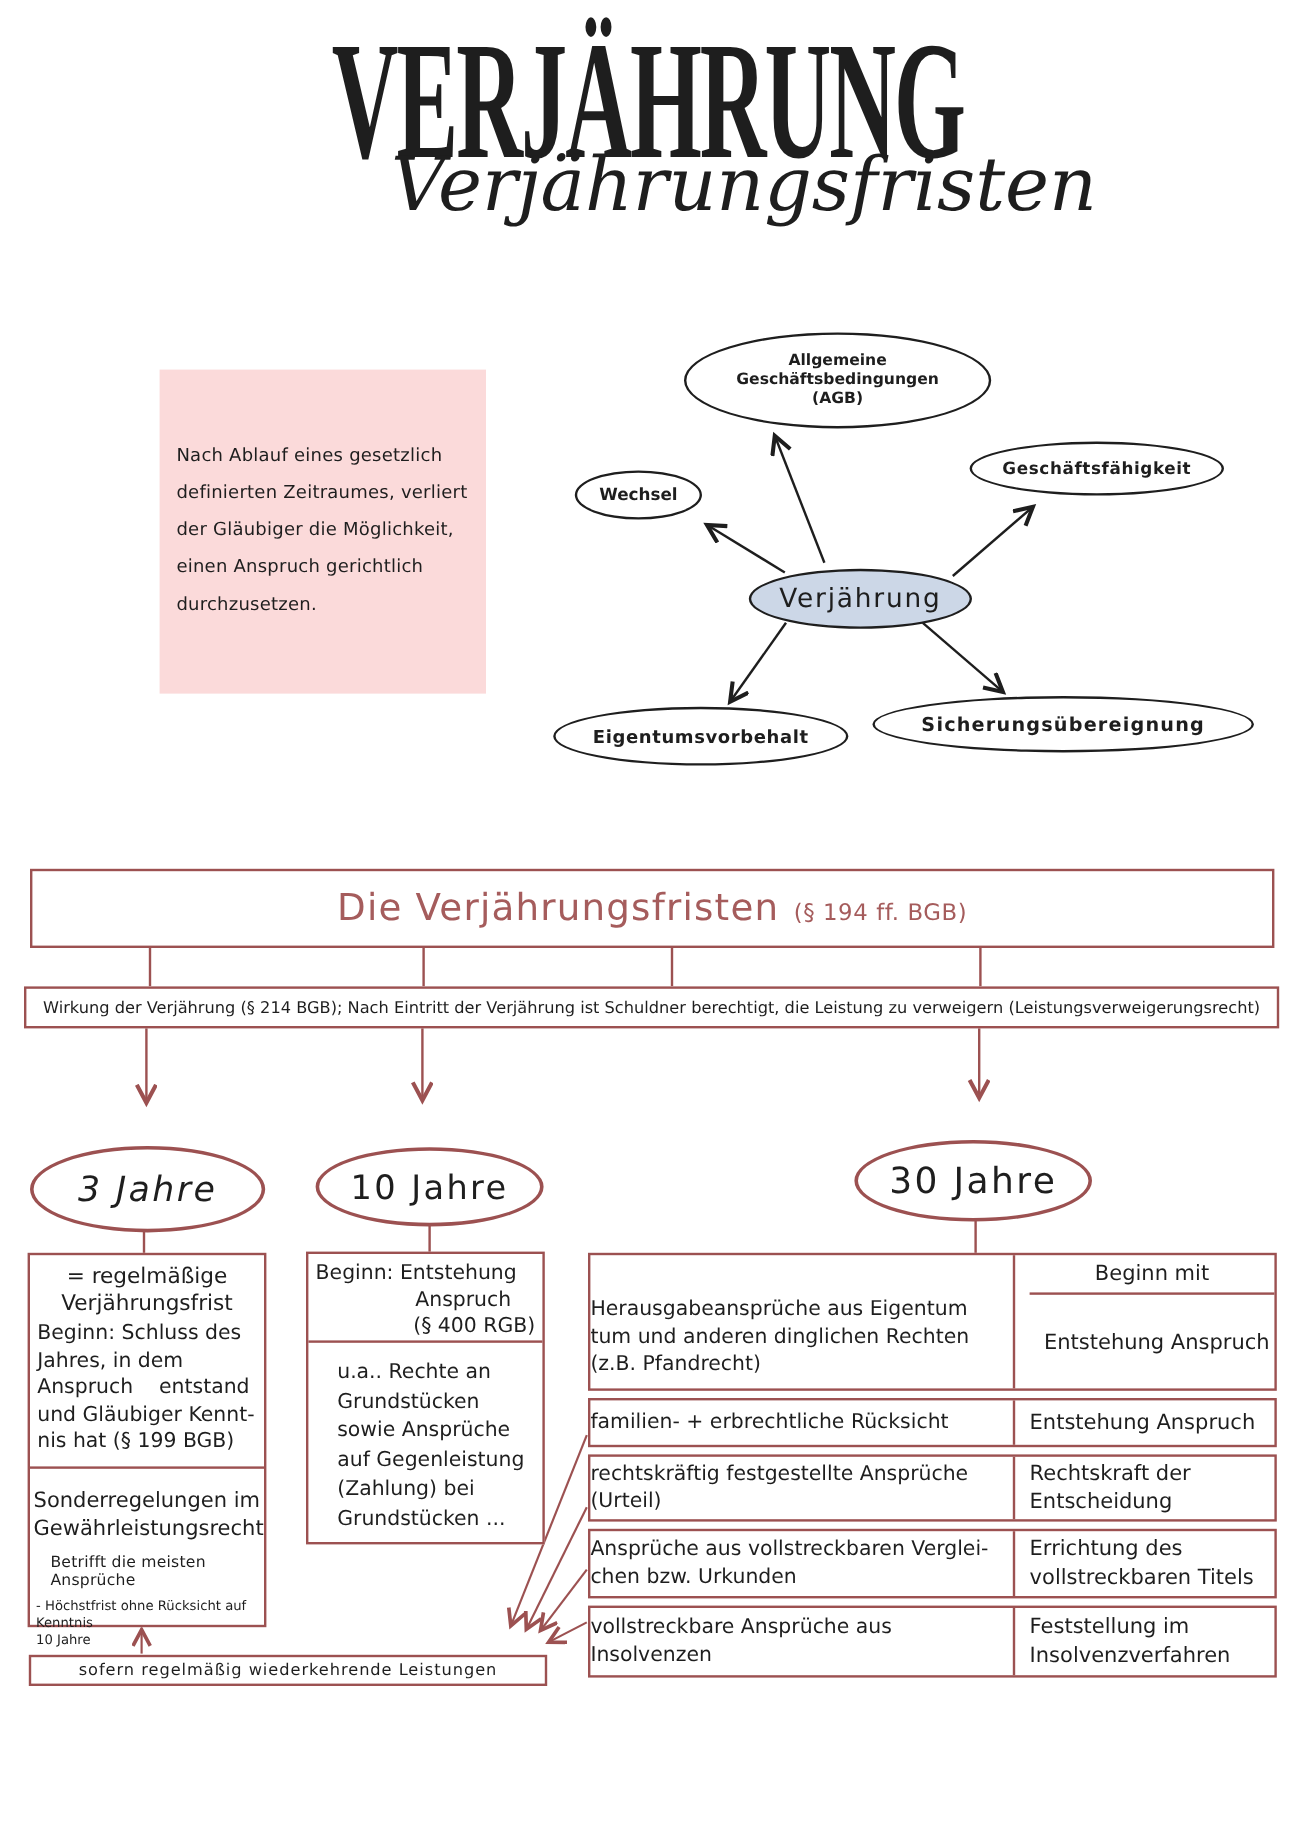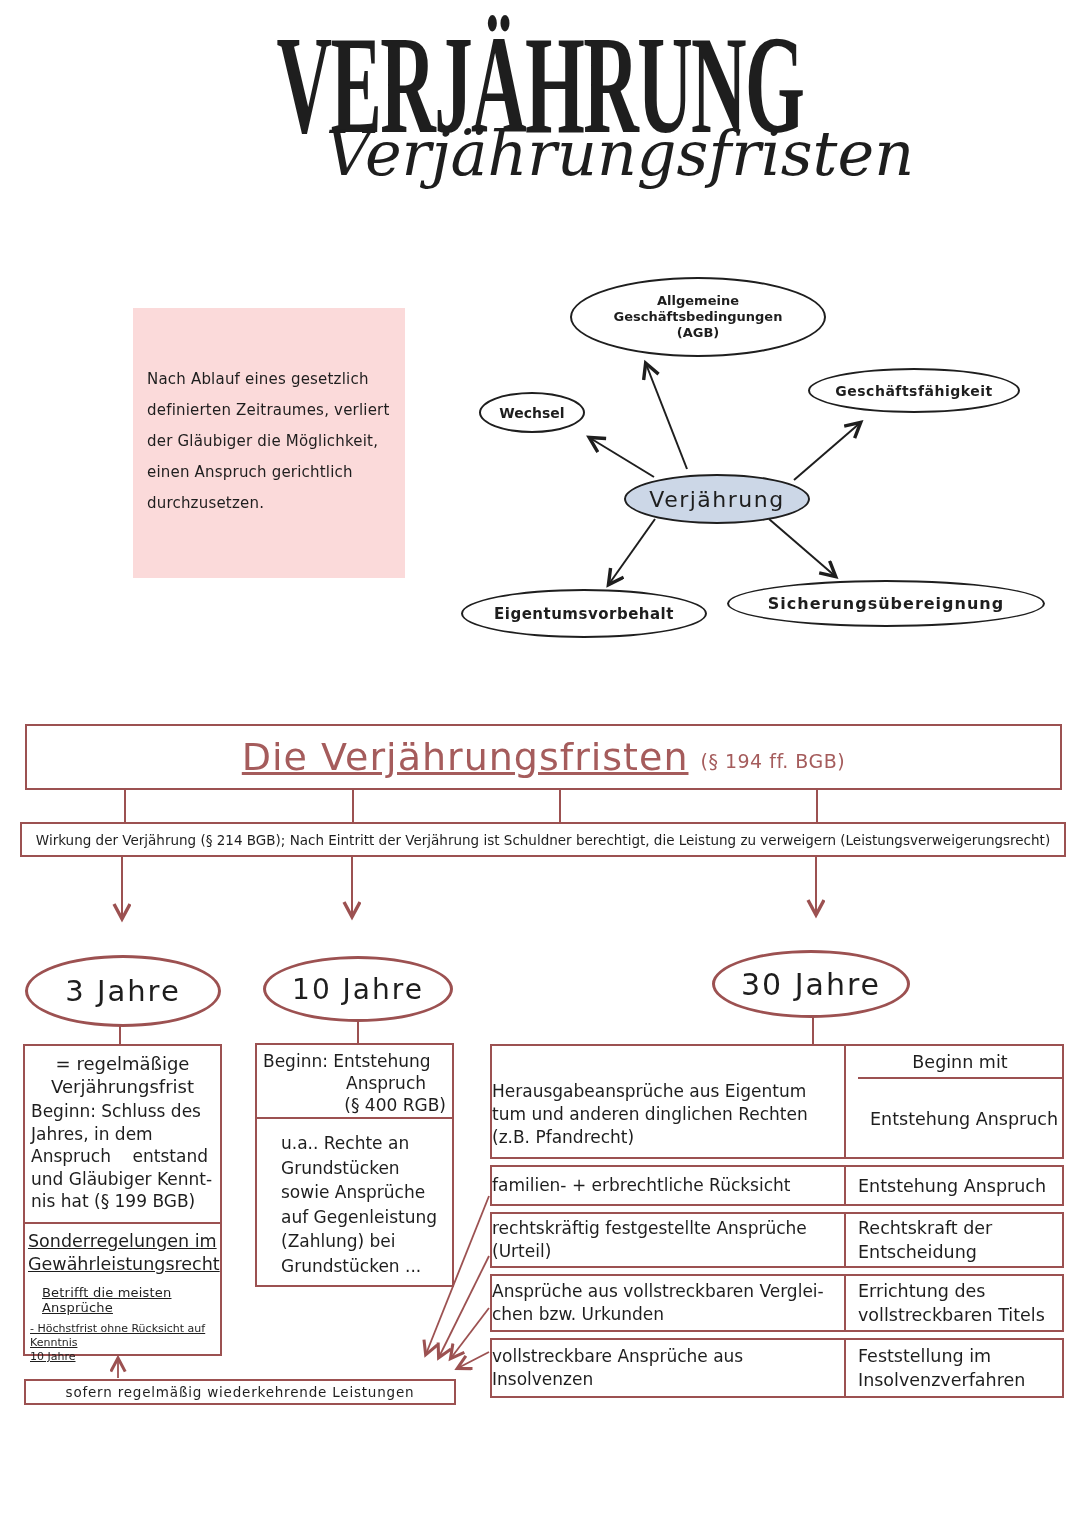--- a/index.html
+++ b/index.html
@@ -30,39 +30,39 @@
   .mm-gf{left:808px;top:368px;width:208px;height:41px;font-size:14px;letter-spacing:.5px;}
   .mm-wechsel{left:479px;top:392px;width:102px;height:37px;font-size:14px;}
   .mm-center{left:624px;top:474px;width:182px;height:46px;background:var(--blue);
       font-weight:normal;font-size:22px;letter-spacing:1.5px;}
   .mm-ev{left:461px;top:589px;width:242px;height:45px;font-size:15px;letter-spacing:.5px;}
   .mm-su{left:727px;top:580px;width:314px;height:43px;font-size:16px;letter-spacing:1px;}
 
   
   .hdr-box{left:25px;top:724px;width:1033px;height:62px;border:2px solid var(--maroon);
       display:flex;align-items:center;justify-content:center;gap:12px;background:#fff;}
-  .hdr-box .big{font-size:38px;color:var(--maroon-text);letter-spacing:1px;text-decoration:underline;}
+  .hdr-box .big{font-size:31px;color:var(--maroon-text);letter-spacing:1px;}
   .hdr-box .ref{font-size:19px;color:var(--maroon-text);letter-spacing:.5px;padding-top:8px;}
   .wirkung{left:20px;top:822px;width:1042px;height:31px;border:2px solid var(--maroon);
       display:flex;align-items:center;justify-content:center;font-size:13.5px;background:#fff;}
 
   
   .per{border:3px solid var(--maroon);border-radius:50%;background:#fff;display:flex;
       align-items:center;justify-content:center;letter-spacing:2px;}
-  .per-3{left:25px;top:955px;width:190px;height:66px;font-size:29px;}
+  .per-3{left:25px;top:955px;width:190px;height:66px;font-size:29px;font-style:italic;}
   .per-10{left:263px;top:956px;width:184px;height:60px;font-size:28px;}
   .per-30{left:712px;top:950px;width:192px;height:62px;font-size:30px;}
 
   
   .box3{left:23px;top:1044px;width:195px;height:308px;border:2px solid var(--maroon);background:#fff;}
   .box3 .s1{position:absolute;left:0;right:0;top:0;height:176px;padding:6px 4px 0 4px;box-sizing:border-box;}
   .box3 .h{font-size:18px;line-height:23px;text-align:center;}
   .box3 .b{font-size:17px;line-height:22.5px;padding-left:2px;margin-top:2px;}
   .box3 .s2{position:absolute;left:0;right:0;top:176px;bottom:0;border-top:2px solid var(--maroon);
-      padding:6px 3px 0 3px;box-sizing:border-box;text-decoration:underline;}
+      padding:16px 3px 0 3px;box-sizing:border-box;}
   .box3 .sr{font-size:17.5px;line-height:23px;}
   .box3 .n1{font-size:13px;margin-top:9px;padding-left:14px;letter-spacing:.2px;}
   .box3 .n2{font-size:11px;line-height:14px;margin-top:7px;padding-left:2px;}
 
   
   .box10{left:255px;top:1043px;width:195px;height:240px;border:2px solid var(--maroon);background:#fff;}
   .box10 .top{position:absolute;left:0;right:0;top:0;height:74px;border-bottom:2px solid var(--maroon);
       padding:5px 4px 0 6px;box-sizing:border-box;font-size:17px;line-height:22px;}
   .box10 .l2{text-align:right;padding-right:22px;}
   .box10 .l3{text-align:right;padding-right:2px;}

